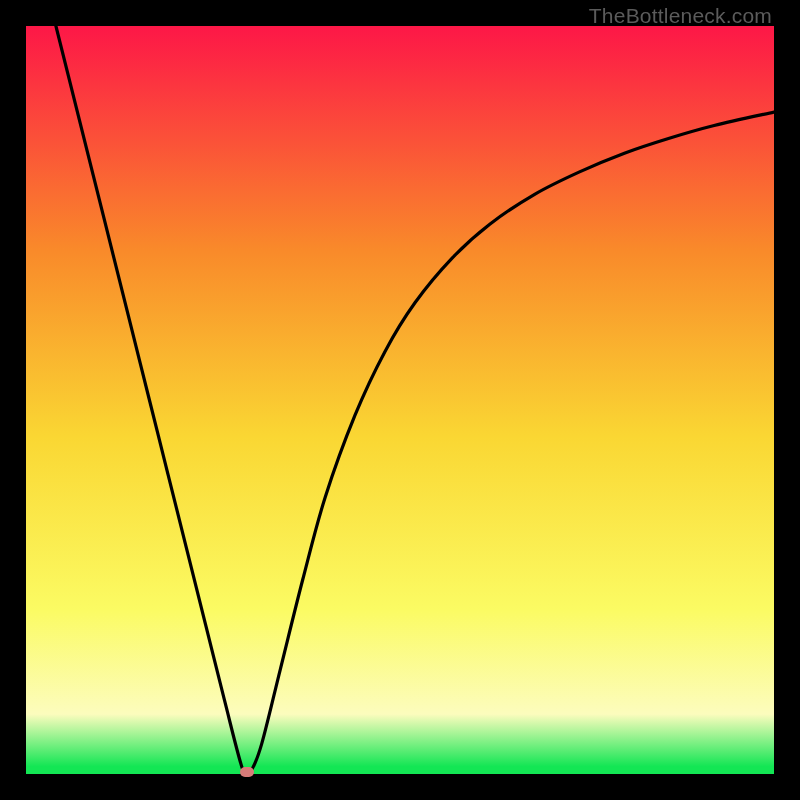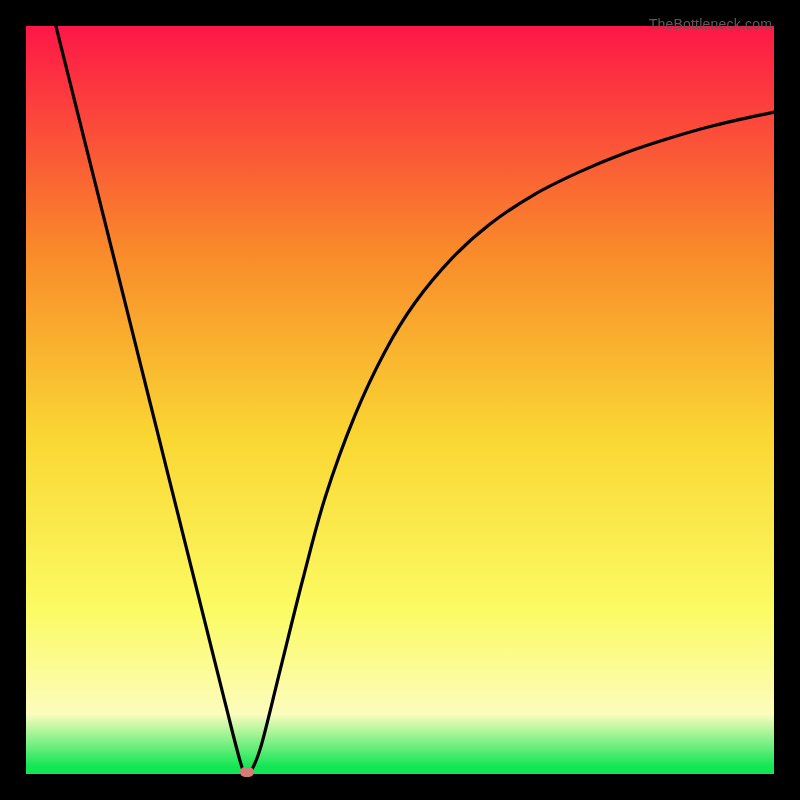--- a/index.html
+++ b/index.html
@@ -21,24 +21,24 @@
   }
   .plot-area {
     position: absolute;
     left: 0;
     top: 0;
     width: 748px;
     height: 748px;
   }
   .watermark {
     position: absolute;
-    top: 16px;
+    top: 4px;
     right: 28px;
     color: #5b5b5b;
-    font-size: 14px;
+    font-size: 21px;
     font-weight: 500;
     letter-spacing: 0.2px;
     user-select: none;
   }
   svg { display: block; }
   .marker {
     position: absolute;
     width: 14px;
     height: 10px;
     background: #d77b79;

